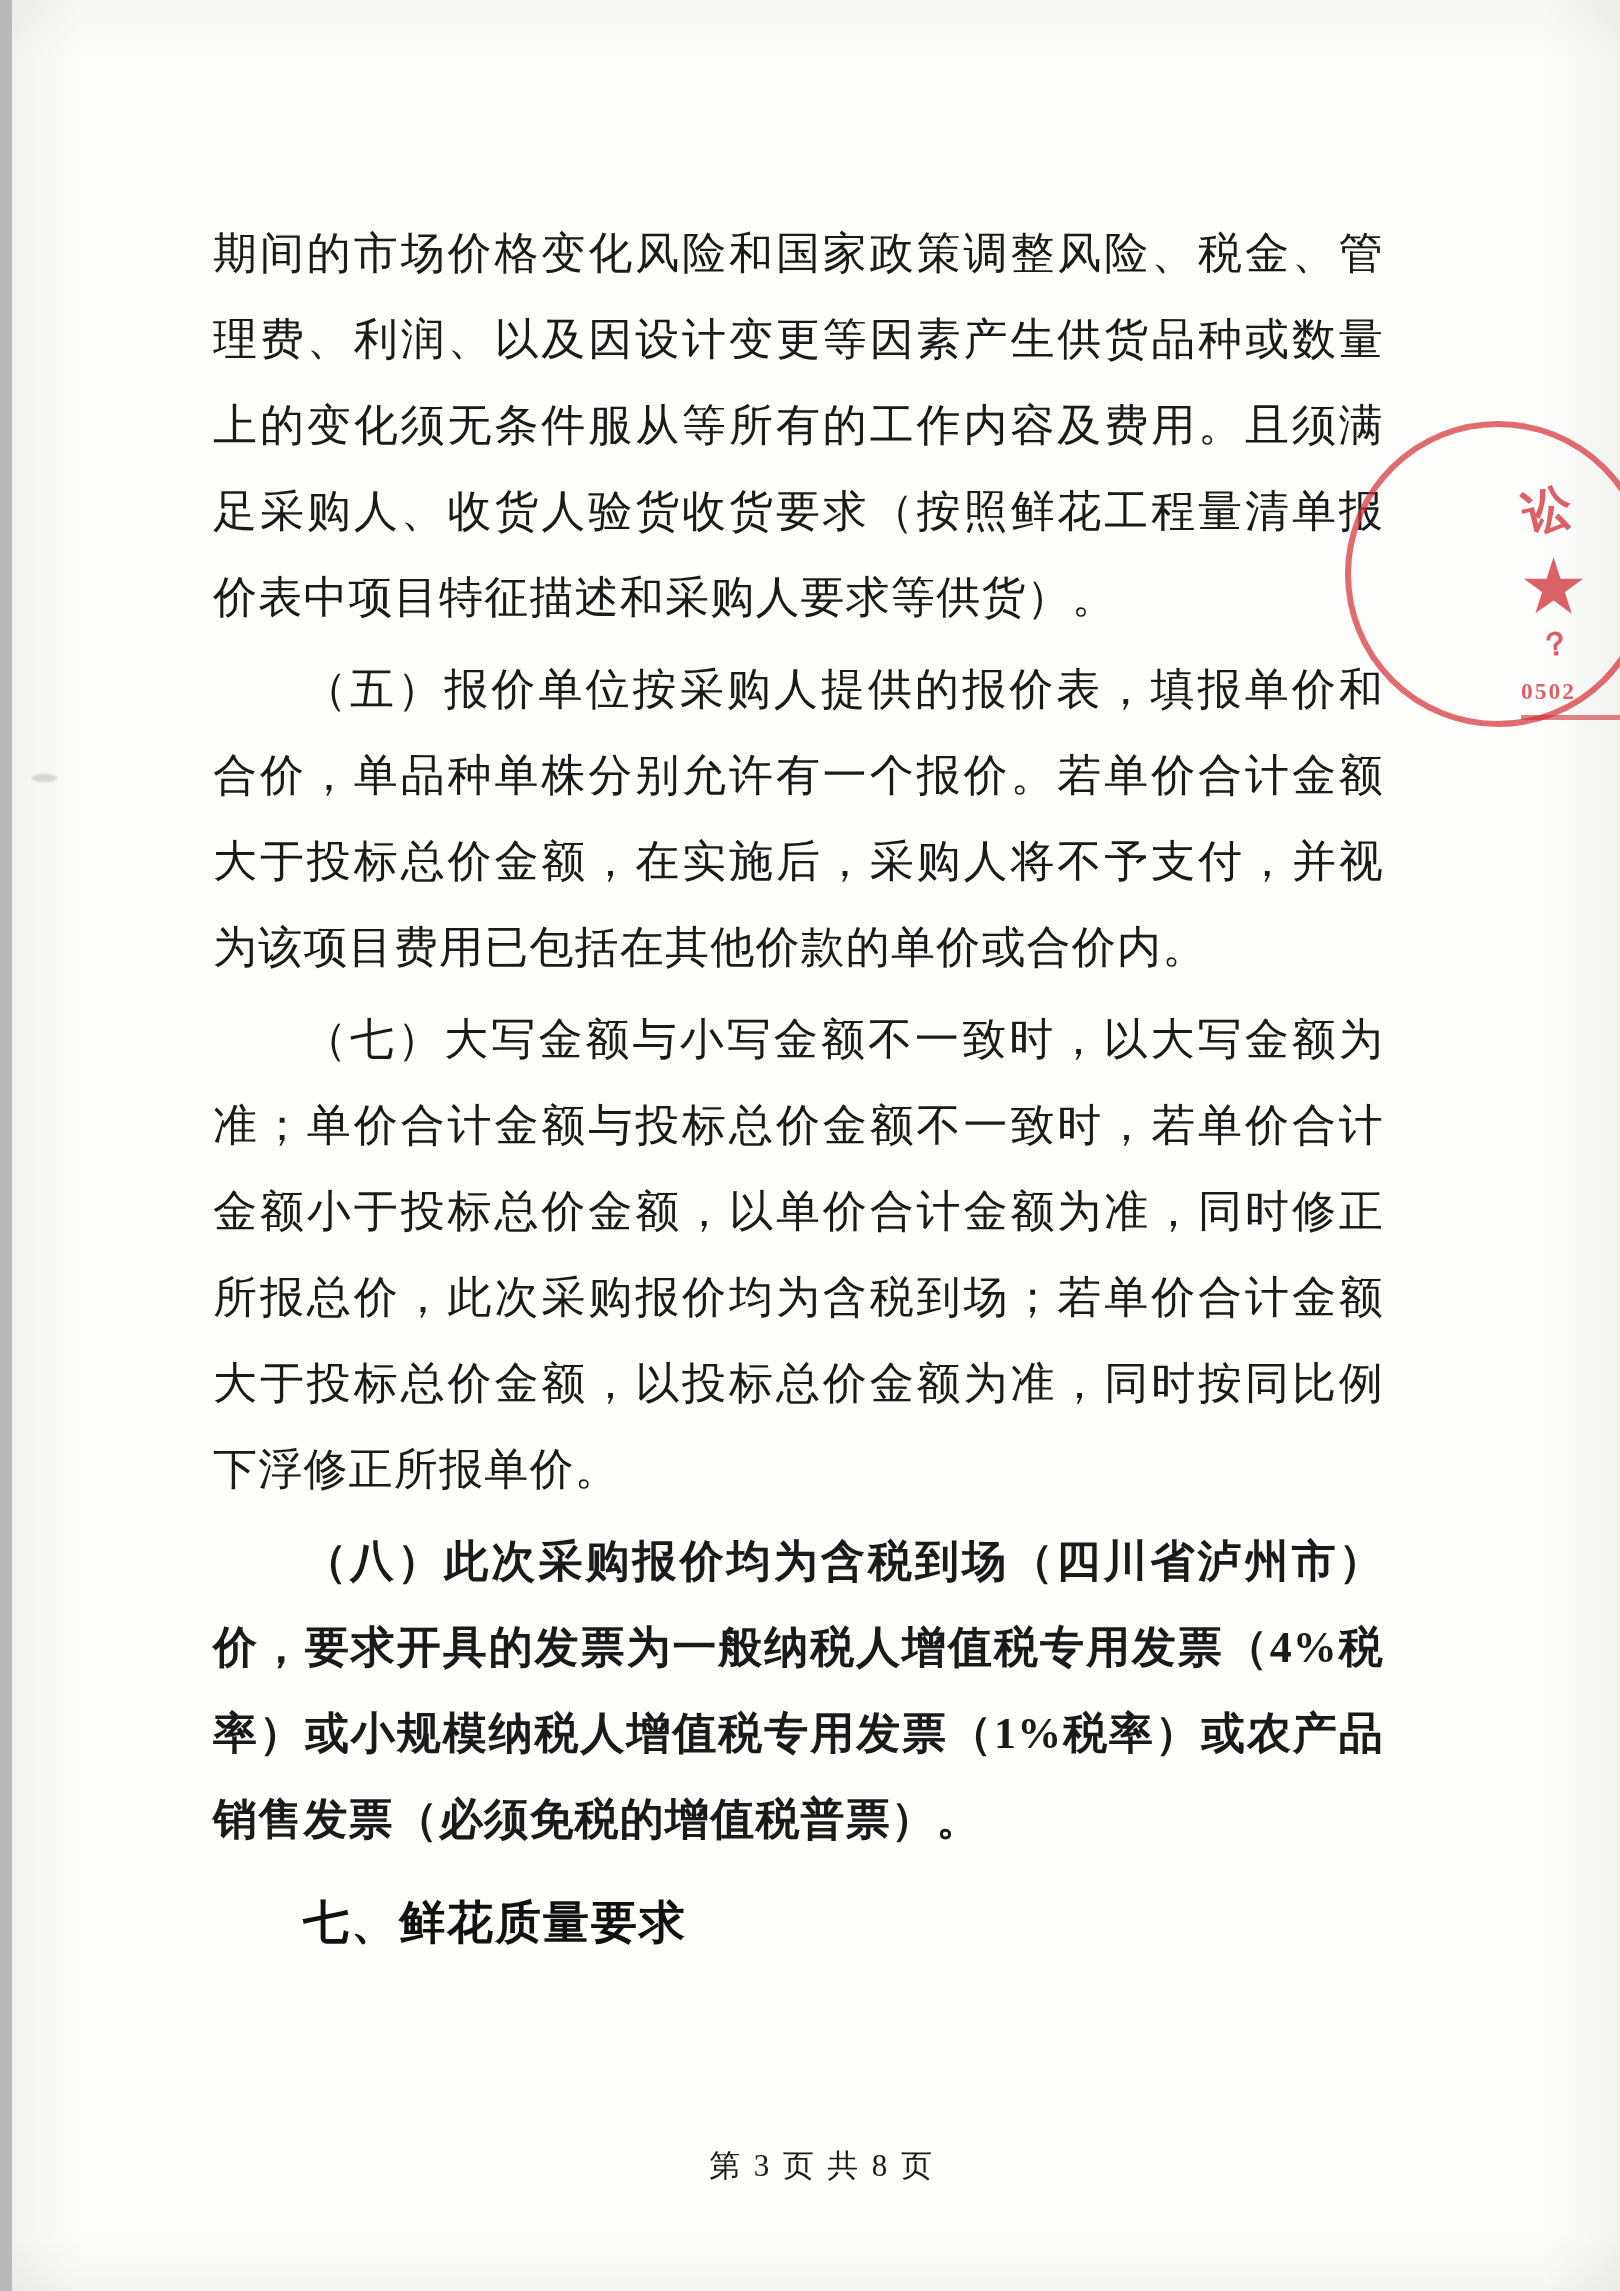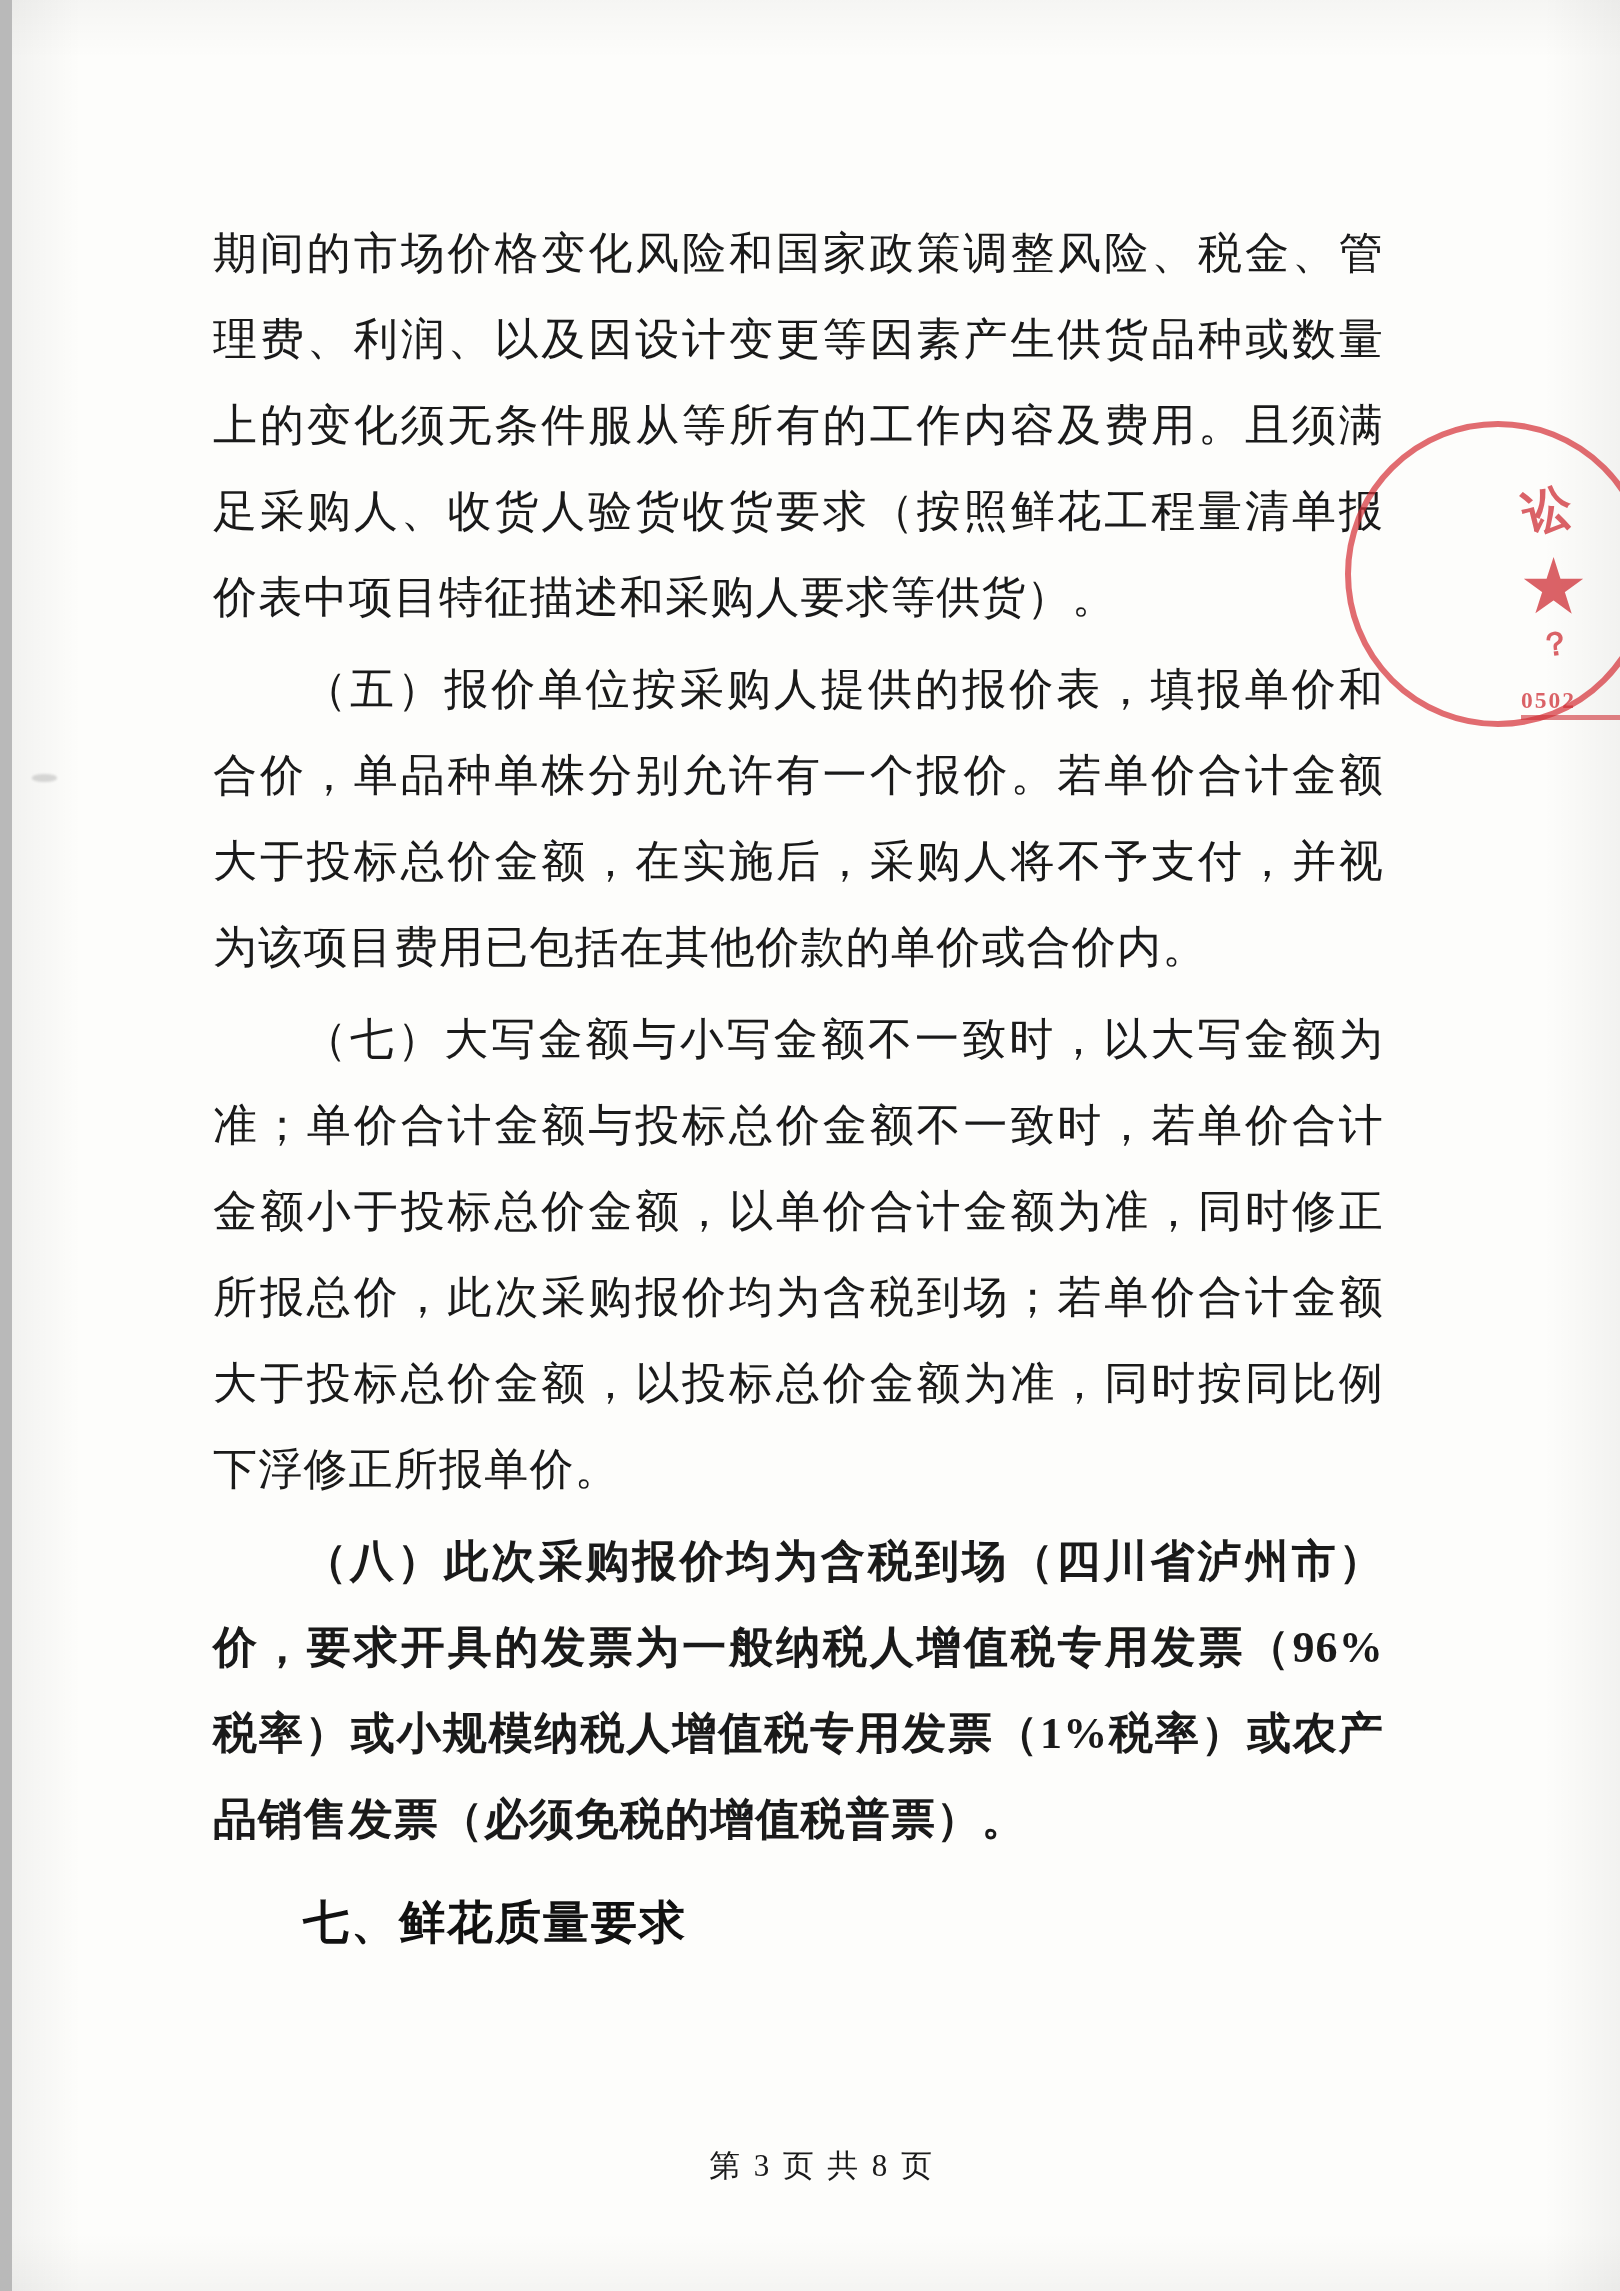--- a/index.html
+++ b/index.html
@@ -105,21 +105,21 @@
     transform: rotate(-14deg);
   }
   .seal .g2 {
     left: 17.6px;
     top: 201px;
     font-size: 33px;
     transform: rotate(-8deg);
   }
   .seal .g3 {
     left: 0px;
-    top: 266px;
+    top: 257px;
     font-size: 23.5px;
     letter-spacing: 2px;
   }
   .seal .bar {
     position: absolute;
     left: 0px;
     top: 294px;
     width: 108px;
     height: 4.9px;
     background: #cf2f36;
@@ -145,21 +145,21 @@
 
   <div class="content">
 
     <p class="para">期间的市场价格变化风险和国家政策调整风险、税金、管理费、利润、以及因设计变更等因素产生供货品种或数量上的变化须无条件服从等所有的工作内容及费用。且须满足采购人、收货人验货收货要求（按照鲜花工程量清单报价表中项目特征描述和采购人要求等供货）。</p>
 
     <p class="para indent">（五）报价单位按采购人提供的报价表，填报单价和合价，单品种单株分别允许有一个报价。若单价合计金额大于投标总价金额，在实施后，采购人将不予支付，并视为该项目费用已包括在其他价款的单价或合价内。</p>
 
 
     <p class="para indent">（七）大写金额与小写金额不一致时，以大写金额为准；单价合计金额与投标总价金额不一致时，若单价合计金额小于投标总价金额，以单价合计金额为准，同时修正所报总价，此次采购报价均为含税到场；若单价合计金额大于投标总价金额，以投标总价金额为准，同时按同比例下浮修正所报单价。</p>
 
-    <p class="para indent bold">（八）此次采购报价均为含税到场（四川省泸州市）价，要求开具的发票为一般纳税人增值税专用发票（96%税率）或小规模纳税人增值税专用发票（1%税率）或农产品销售发票（必须免税的增值税普票）。</p>
+    <p class="para indent bold">（八）此次采购报价均为含税到场（四川省泸州市）价，要求开具的发票为一般纳税人增值税专用发票（4%税率）或小规模纳税人增值税专用发票（1%税率）或农产品销售发票（必须免税的增值税普票）。</p>
 
     <p class="heading">七、鲜花质量要求</p>
 
   </div>
 
   <div class="seal">
     <div class="ring"></div>
     <div class="glyph g1">讼</div>
     <div class="glyph g2">？</div>
     <div class="glyph g3">0502</div>

